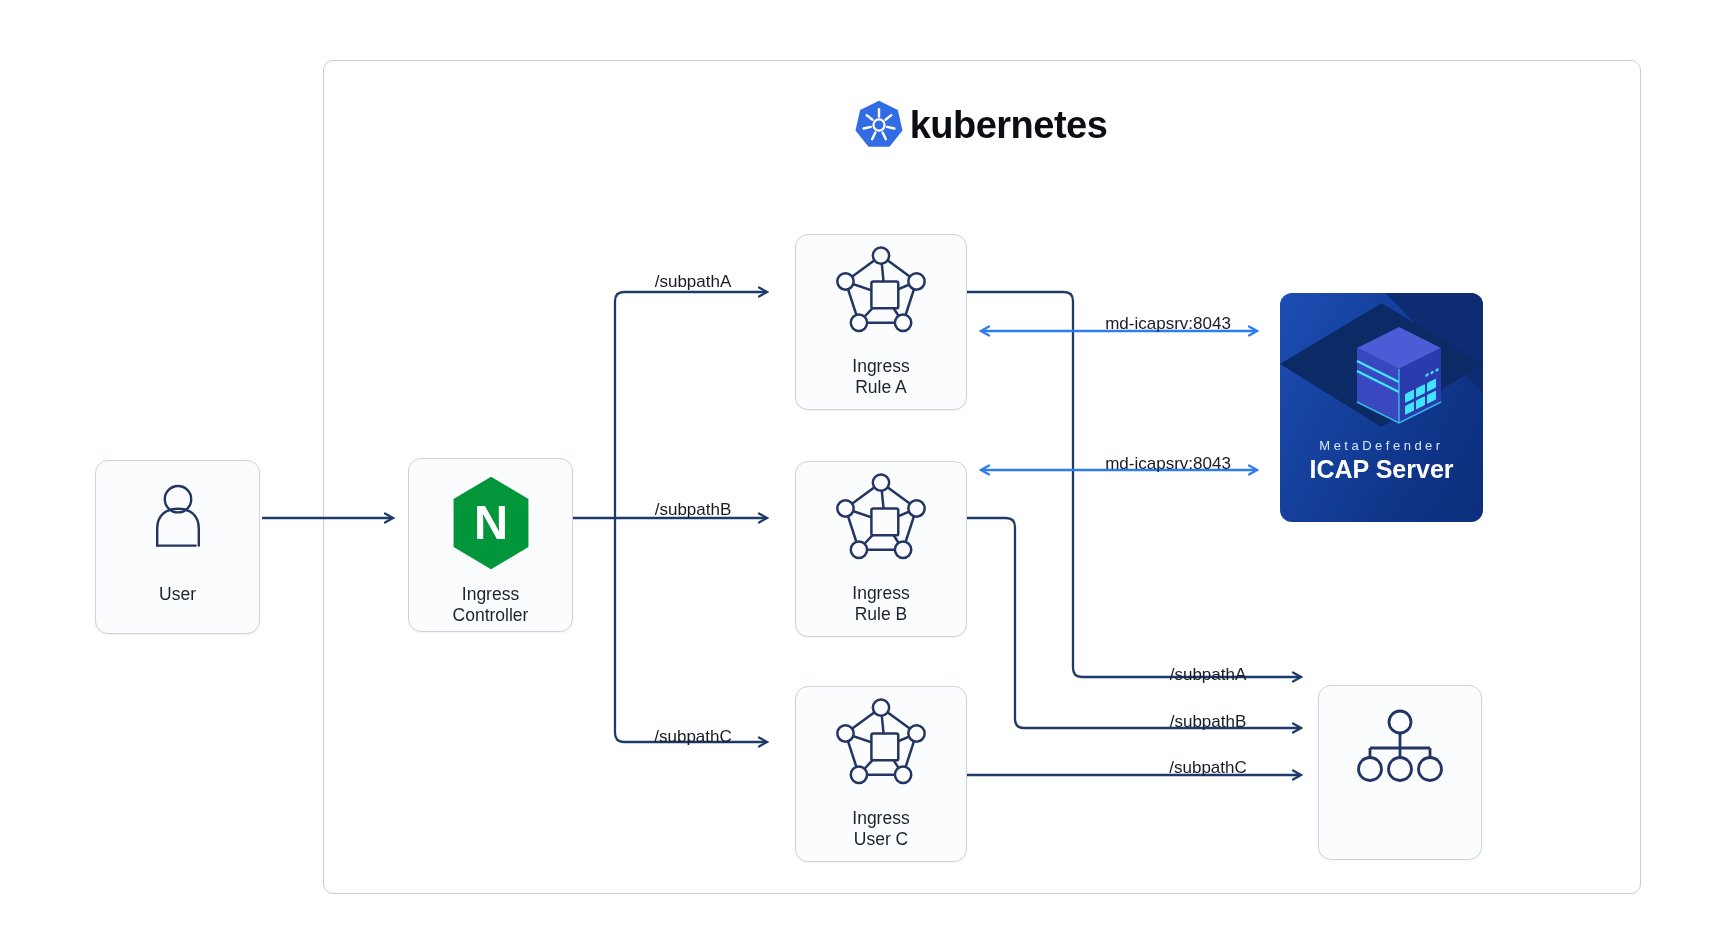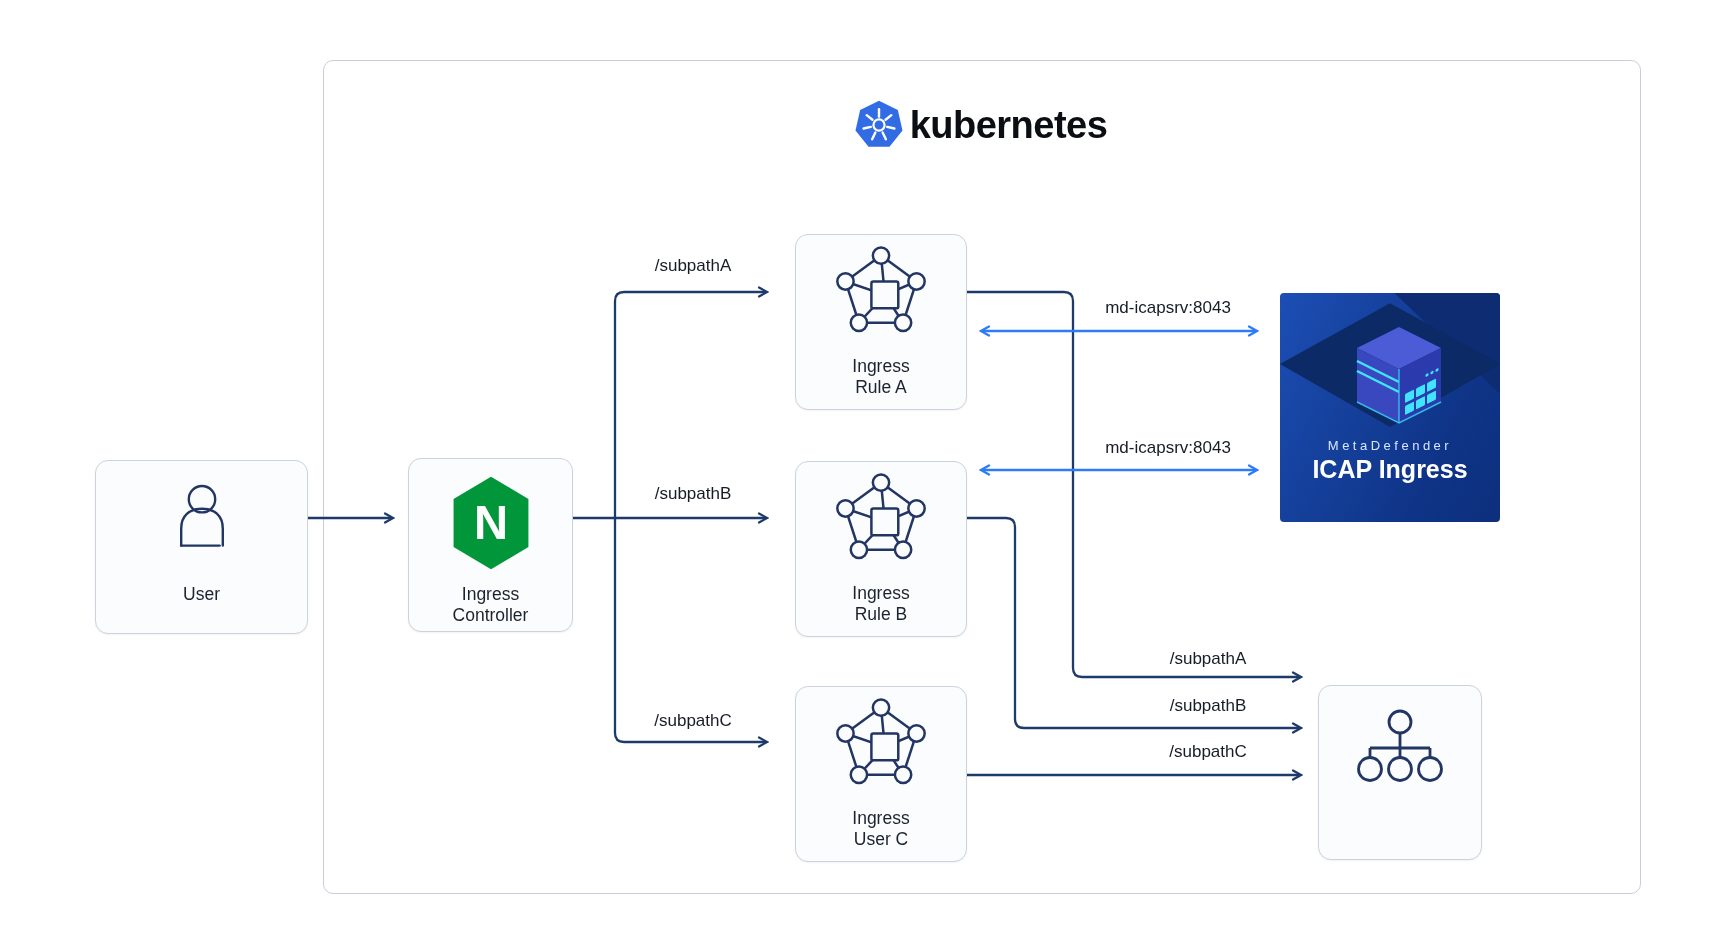--- a/index.html
+++ b/index.html
@@ -4,29 +4,29 @@
 <style>
   html,body{margin:0;padding:0;background:#ffffff;}
   #canvas{position:relative;width:1712px;height:926px;background:#ffffff;overflow:hidden;
           font-family:"Liberation Sans", sans-serif;}
   .card{position:absolute;background:#fbfcfe;border:1px solid #ccd3dd;border-radius:13px;
         box-shadow:0 1px 2px rgba(16,24,40,.05);margin-top:28px;}
   .icon-wrap{position:absolute;left:50%;transform:translateX(-50%);}
   .card-label{position:absolute;left:0;right:0;text-align:center;font-size:17.5px;
               line-height:21px;color:#1b2330;}
   .elabel{position:absolute;transform:translate(-50%,-50%);font-size:17px;color:#171c26;
-          white-space:nowrap;}
+          white-space:nowrap;margin-top:16px;}
   #cluster{position:absolute;left:323px;top:60px;width:1316px;height:832px;
            border:1.5px solid #c8ced8;border-radius:10px;background:#ffffff;}
   #k8s-title{position:absolute;left:790px;top:97px;width:380px;height:56px;display:flex;
              align-items:center;justify-content:center;gap:5px;}
   #k8s-word{font-size:38px;font-weight:bold;color:#0b0f14;letter-spacing:-0.5px;}
   #connectors{position:absolute;left:0;top:0;width:1712px;height:926px;pointer-events:none;}
   
-  #icap{position:absolute;left:1280px;top:293px;width:220px;height:229px;border-radius:4px;
+  #icap{position:absolute;left:1280px;top:293px;width:203px;height:229px;border-radius:12px;
         overflow:hidden;background:linear-gradient(118deg,#1c4eb4 0%,#143f99 42%,#0f3487 72%,#0d2f7c 100%);}
   #icap .tri{position:absolute;inset:0;background:#0d2c72;
              clip-path:polygon(52% 0%,100% 0%,100% 44%);}
   #icap .diamond{position:absolute;inset:0;background:#0b2a66;
              clip-path:polygon(0% 31%,50% 4.5%,100% 31%,50% 58.5%);}
   #icap .brand{position:absolute;left:0;right:0;top:145px;text-align:center;font-size:13px;
              letter-spacing:3.5px;color:#d7e6ff;}
   #icap .title{position:absolute;left:0;right:0;top:162px;text-align:center;font-size:25px;
              line-height:28px;font-weight:bold;color:#ffffff;}
 </style>
@@ -80,21 +80,21 @@
 
   <div class="elabel" style="left:693px;top:266px;">/subpathA</div>
   <div class="elabel" style="left:693px;top:494px;">/subpathB</div>
   <div class="elabel" style="left:693px;top:721px;">/subpathC</div>
   <div class="elabel" style="left:1168px;top:308px;">md-icapsrv:8043</div>
   <div class="elabel" style="left:1168px;top:448px;">md-icapsrv:8043</div>
   <div class="elabel" style="left:1208px;top:659px;">/subpathA</div>
   <div class="elabel" style="left:1208px;top:706px;">/subpathB</div>
   <div class="elabel" style="left:1208px;top:752px;">/subpathC</div>
 
-  <div class="card" style="left:95px;top:432px;width:163px;height:172px;padding-left:48px;">
+  <div class="card" style="left:95px;top:432px;width:163px;height:172px;">
     <div class="icon-wrap" style="top:15px;">
       <svg width="80" height="80" viewBox="0 0 100 100">
         <g fill="none" stroke="#223563" stroke-width="3" stroke-linecap="round" stroke-linejoin="round">
           <circle cx="50" cy="29" r="16.5"></circle>
           <path d="M24,87 V66 C24,49 35,41 50,41 C65,41 76,49 76,66 V87"></path>
           <path d="M24,87 H72"></path>
         </g>
       </svg>
     </div>
     <div class="card-label" style="top:123px;">User</div>
@@ -240,16 +240,16 @@
           <rect x="6" y="40" width="9" height="9" rx="1"></rect>
           <rect x="17" y="40" width="9" height="9" rx="1"></rect>
           <rect x="28" y="40" width="9" height="9" rx="1"></rect>
           <circle cx="28" cy="20" r="1.6"></circle>
             <circle cx="33" cy="20" r="1.6"></circle>
             <circle cx="38" cy="20" r="1.6"></circle>
         </g>
       </g>
     </svg>
     <div class="brand">MetaDefender</div>
-    <div class="title">ICAP Ingress</div>
+    <div class="title">ICAP Server</div>
   </div>
 
 </div>
 
 </body></html>

